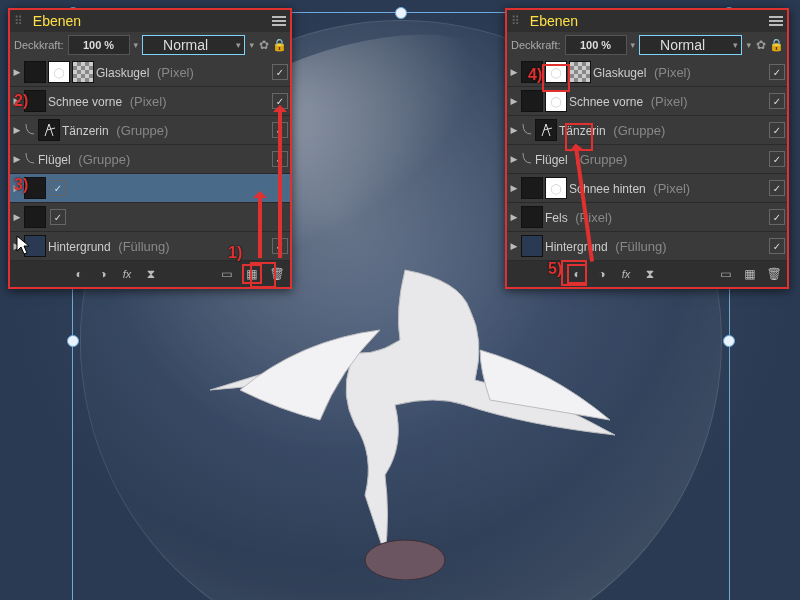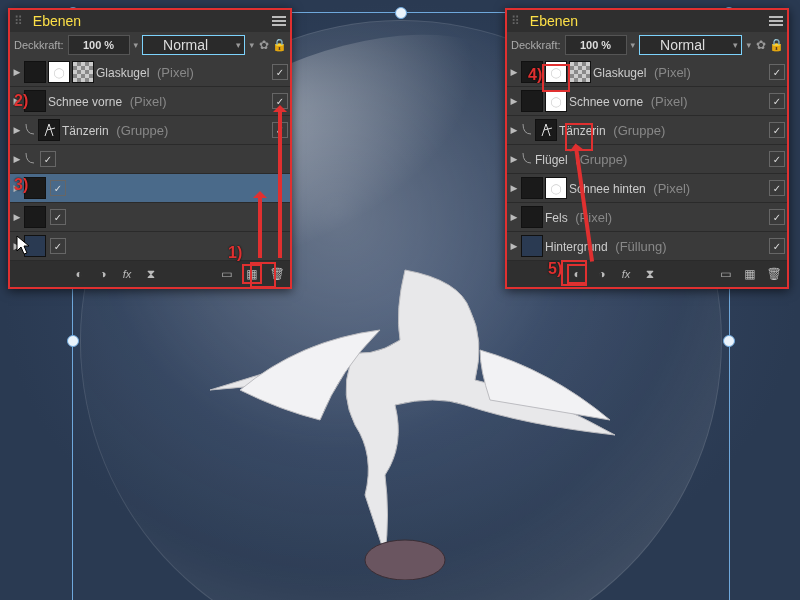--- a/index.html
+++ b/index.html
@@ -281,35 +281,37 @@
           </svg>
         </div>
         <span class="layer-name">Tänzerin<span class="layer-type"> (Gruppe)</span></span>
         <span class="chk">✓</span>
       </div>
       <div class="layer-row">
         <span class="disclosure">▶</span>
         <span class="curve-link"><svg width="12" height="12">
             <path d="M2 0 Q2 10 10 10" stroke="#999" fill="none"></path>
           </svg></span>
+        <span class="layer-name">Flügel<span class="layer-type"> (Gruppe)</span></span>
         <span class="chk">✓</span>
       </div>
       <div class="layer-row selected">
         <span class="disclosure">▶</span>
         <div class="thumb dark"></div>
         <span class="chk">✓</span>
       </div>
       <div class="layer-row">
         <span class="disclosure">▶</span>
         <div class="thumb dark"></div>
         <span class="chk">✓</span>
       </div>
       <div class="layer-row">
         <span class="disclosure">▶</span>
         <div class="thumb blue"></div>
+        <span class="layer-name">Hintergrund<span class="layer-type"> (Füllung)</span></span>
         <span class="chk">✓</span>
       </div>
     </div>
   <div class="panel-footer">
     <span style="flex:0 0 50px"></span>
     <span class="footer-icon">◐</span>
     <span class="footer-icon">◑</span>
     <span class="footer-icon" style="font-style:italic;font-size:11px">fx</span>
     <span class="footer-icon">⧗</span>
     <span class="spacer"></span>

